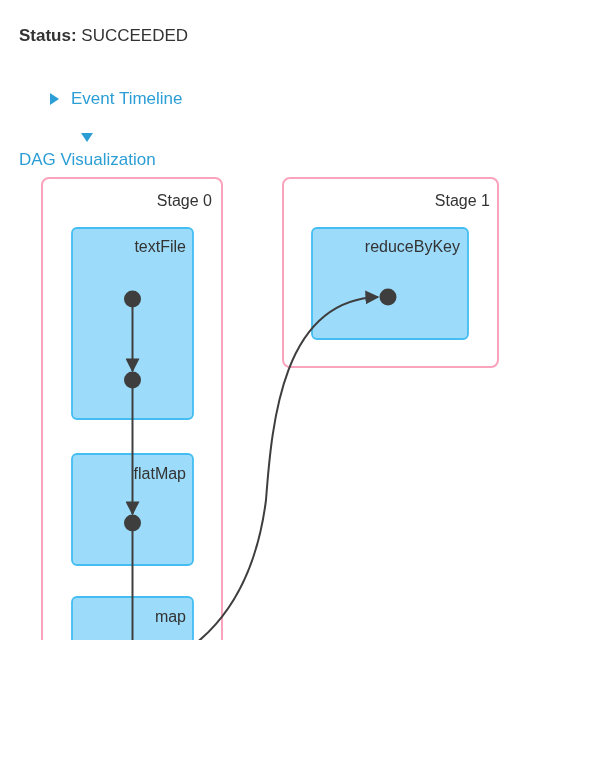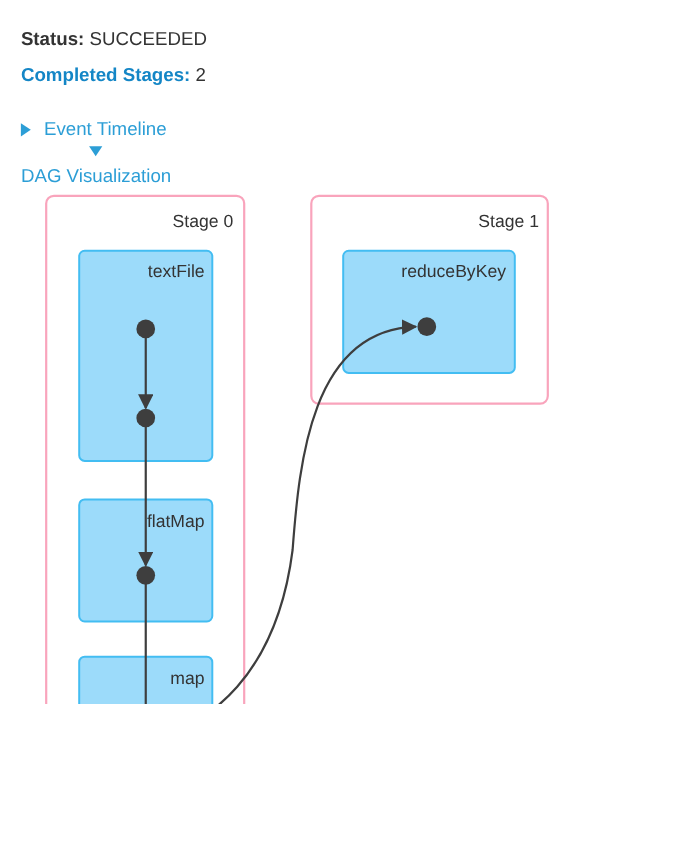--- a/index.html
+++ b/index.html
@@ -31,21 +31,21 @@
     position: absolute;
     left: 19px;
     display: flex;
     align-items: center;
     color: #2c9ed6;
     font-size: 17px;
     line-height: 20px;
     cursor: pointer;
     white-space: nowrap;
   }
-  .event-row { top: 108px; gap: 12px; }
+  .event-row { top: 89px; gap: 12px; margin-left: 31px; }
   .dag-row   { top: 131px; gap: 8px; flex-direction: column; }
   .caret-right {
     width: 0; height: 0;
     border-left: 9px solid #2c9ed6;
     border-top: 6.5px solid transparent;
     border-bottom: 6.5px solid transparent;
   }
   .caret-down {
     width: 0; height: 0;
     border-top: 9px solid #2c9ed6;
@@ -86,24 +86,20 @@
 </head>
 <body>
 
 <div class="viewport">
 
   <div class="hline status-line">
     <span class="bold">Status:</span>
     <span>SUCCEEDED</span>
   </div>
 
-  <div class="hline completed-line">
-    <span class="blue-label">Completed Stages:</span>
-    <span>2</span>
-  </div>
 
   <div class="toggle-row event-row">
     <span class="caret-right"></span>
     <span>Event Timeline</span>
   </div>
 
   <div class="toggle-row dag-row">
     <span class="caret-down"></span>
     <span>DAG Visualization</span>
   </div>

